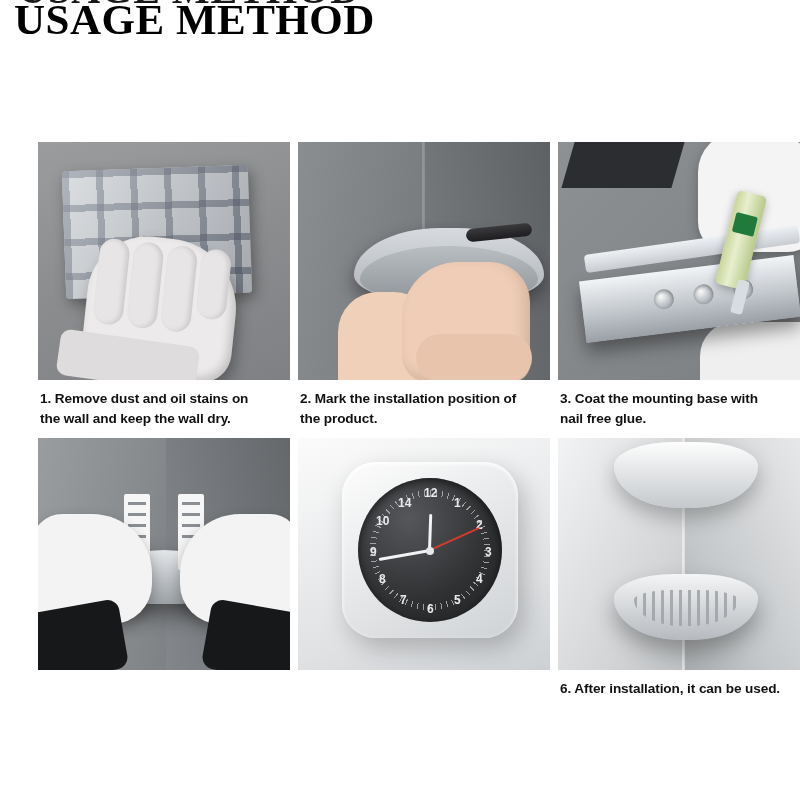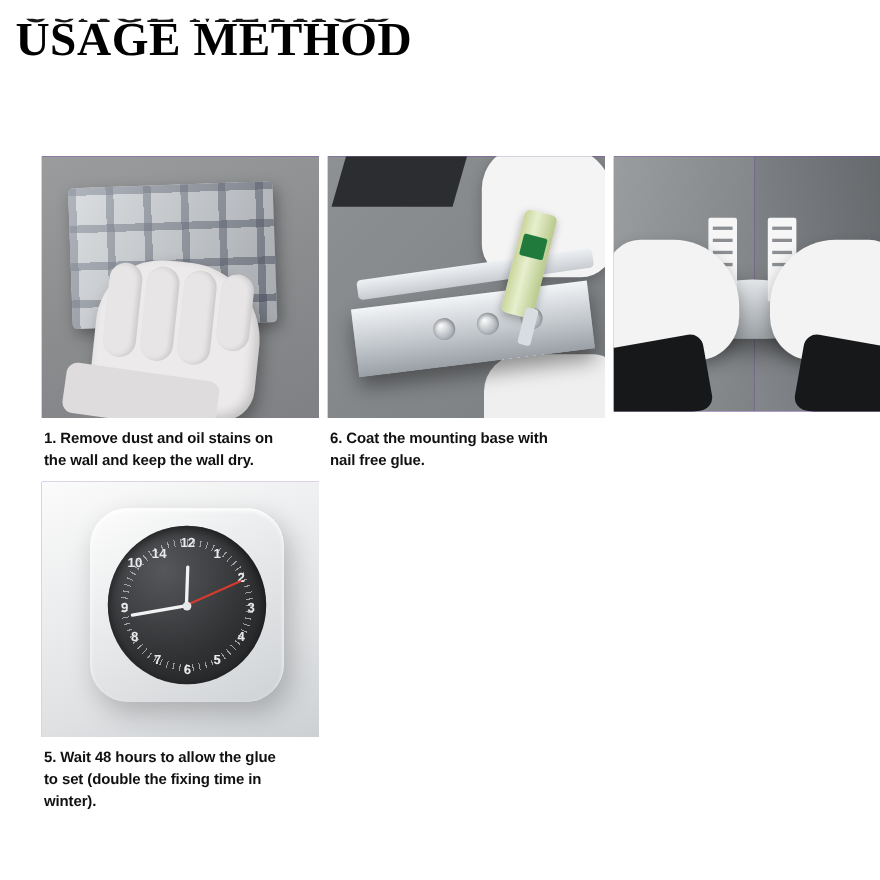--- a/index.html
+++ b/index.html
@@ -21,21 +21,21 @@
     left: 14px; top: -6px;
     font-family: "Liberation Serif", serif;
     font-weight: bold;
     font-size: 43px;
     letter-spacing: 0.5px;
     color: #000000;
     line-height: 1.2;
   }
   .heading-clip {
     position: absolute;
-    left: 0; top: 17px; width: 704px; height: 70px;
+    left: 0; top: 0; width: 704px; height: 70px;
     overflow: hidden;
   }
   .heading-ghost {
     position: absolute;
     left: 18px; top: -34px;
     font-family: "Liberation Serif", serif;
     font-weight: bold;
     font-size: 40px;
     color: #000;
     opacity: 0.9;
@@ -50,21 +50,21 @@
     display: grid;
     grid-template-columns: 252px 252px 252px;
     grid-column-gap: 8px;
     grid-row-gap: 0px;
   }
   .cell { width: 252px; padding-left: 24px; }
   .photo {
     width: 252px; height: 238px;
     position: relative;
     overflow: hidden;
-    background: #4c1d95;
+    background: #0369a1;
   }
   .caption {
     font-size: 13.6px;
     font-weight: bold;
     color: #111111;
     line-height: 1.45;
     padding: 9px 2px 10px 2px;
     letter-spacing: -0.1px;
   }
   .row2 .photo { height: 232px; }
@@ -282,39 +282,54 @@
           <div class="p1-fing" style="left:8px;"></div>
           <div class="p1-fing" style="left:42px;"></div>
           <div class="p1-fing" style="left:76px;"></div>
           <div class="p1-fing" style="left:110px; height:70px;"></div>
         </div>
         <div class="p1-cuff"></div>
       </div>
       <div class="caption">1. Remove dust and oil stains on the wall and keep the wall dry.</div>
     </div>
 
+    <div class="cell">
+      <div class="photo">
+        <div class="p2-bg"></div>
+        <div class="p2-left"></div>
+        <div class="p2-right"></div>
+        <div class="p2-edge"></div>
+        <div class="p2-shelf"></div>
+        <div class="p2-shelf2"></div>
+        <div class="p2-arm"></div>
+        <div class="p2-hand"></div>
+        <div class="p2-hand2"></div>
+        <div class="p2-pen"></div>
+      </div>
+      <div class="caption">2. Mark the installation position of the product.</div>
+    </div>
 
     <div class="cell">
       <div class="photo">
         <div class="p3-bg"></div>
         <div class="p3-dark"></div>
         <div class="p3-glove"></div>
         <div class="p3-glove2"></div>
         <div class="p3-strip"></div>
         <div class="p3-bar">
           <div class="p3-hole" style="left:72px;"></div>
           <div class="p3-hole" style="left:112px;"></div>
           <div class="p3-hole" style="left:152px;"></div>
         </div>
         <div class="p3-tube">
           <div class="p3-tube-label"></div>
         </div>
         <div class="p3-nozzle"></div>
       </div>
-      <div class="caption">6. Coat the mounting base with nail free glue.</div>
+      <div class="caption">3. Coat the mounting base with nail free glue.</div>
     </div>
 
     <div class="cell row2">
       <div class="photo">
         <div class="p4-l"></div>
         <div class="p4-r"></div>
         <div class="p4-shelf"></div>
         <div class="p4-tag" style="left:86px; top:56px;">
             <i></i>
             <i></i>
@@ -343,25 +358,35 @@
         <div class="p5-num" style="left:126px; top:48px;">12</div>
         <div class="p5-num" style="left:156px; top:58px;">1</div>
         <div class="p5-num" style="left:178px; top:80px;">2</div>
         <div class="p5-num" style="left:187px; top:107px;">3</div>
         <div class="p5-num" style="left:178px; top:134px;">4</div>
         <div class="p5-num" style="left:156px; top:155px;">5</div>
         <div class="p5-num" style="left:129px; top:164px;">6</div>
         <div class="p5-num" style="left:102px; top:155px;">7</div>
         <div class="p5-num" style="left:81px;  top:134px;">8</div>
         <div class="p5-num" style="left:72px;  top:107px;">9</div>
-        <div class="p5-num" style="left:78px;  top:66px;">10</div>
+        <div class="p5-num" style="left:78px;  top:76px;">10</div>
         <div class="p5-num" style="left:100px; top:58px;">14</div>
         <div class="p5-hand-h"></div>
         <div class="p5-hand-m"></div>
         <div class="p5-hand-s"></div>
         <div class="p5-cap"></div>
       </div>
-      <div class="caption">5. Wait 48 hours to allow the glue to set (double the fixing time in winter).</div>
-    </div>
-
+    </div>
+
+    <div class="cell row2">
+      <div class="photo">
+        <div class="p6-l"></div>
+        <div class="p6-r"></div>
+        <div class="p6-edge"></div>
+        <div class="p6-shelf-top"></div>
+        <div class="p6-shelf-bot"></div>
+        <div class="p6-grid"></div>
+      </div>
+      <div class="caption">6. After installation, it can be used.</div>
+    </div>
 
   </div>
 </div>
 
 </body></html>

